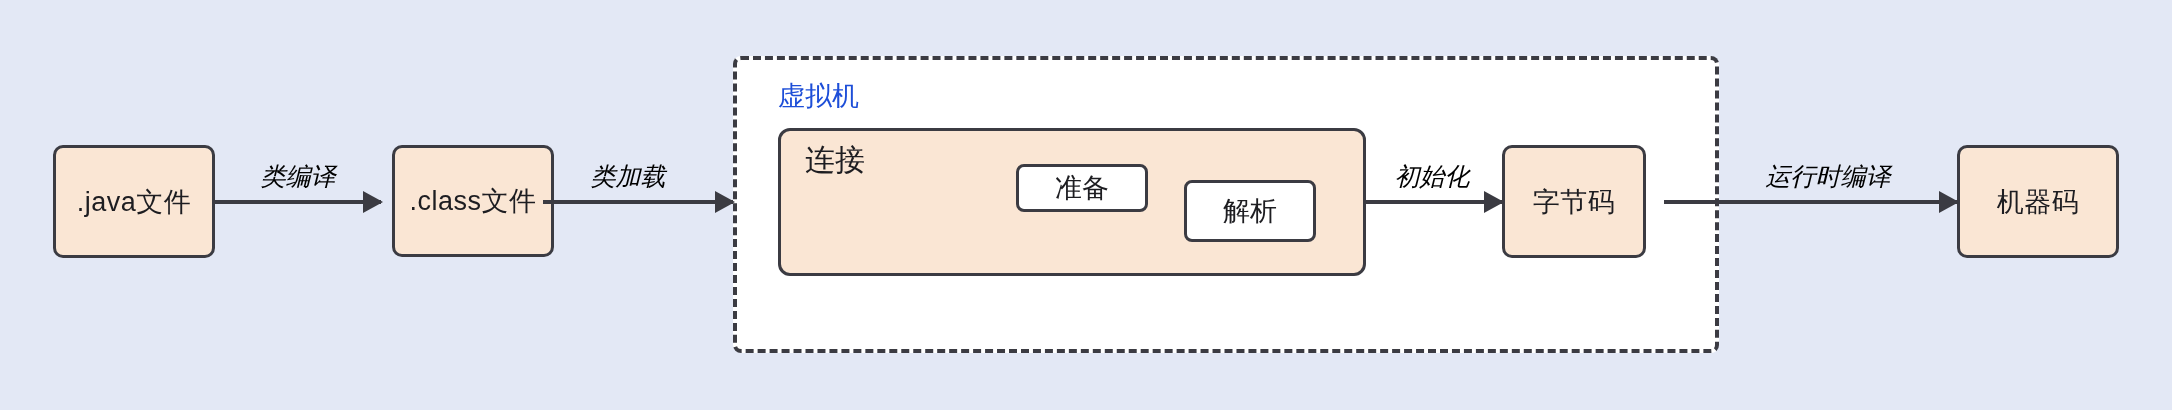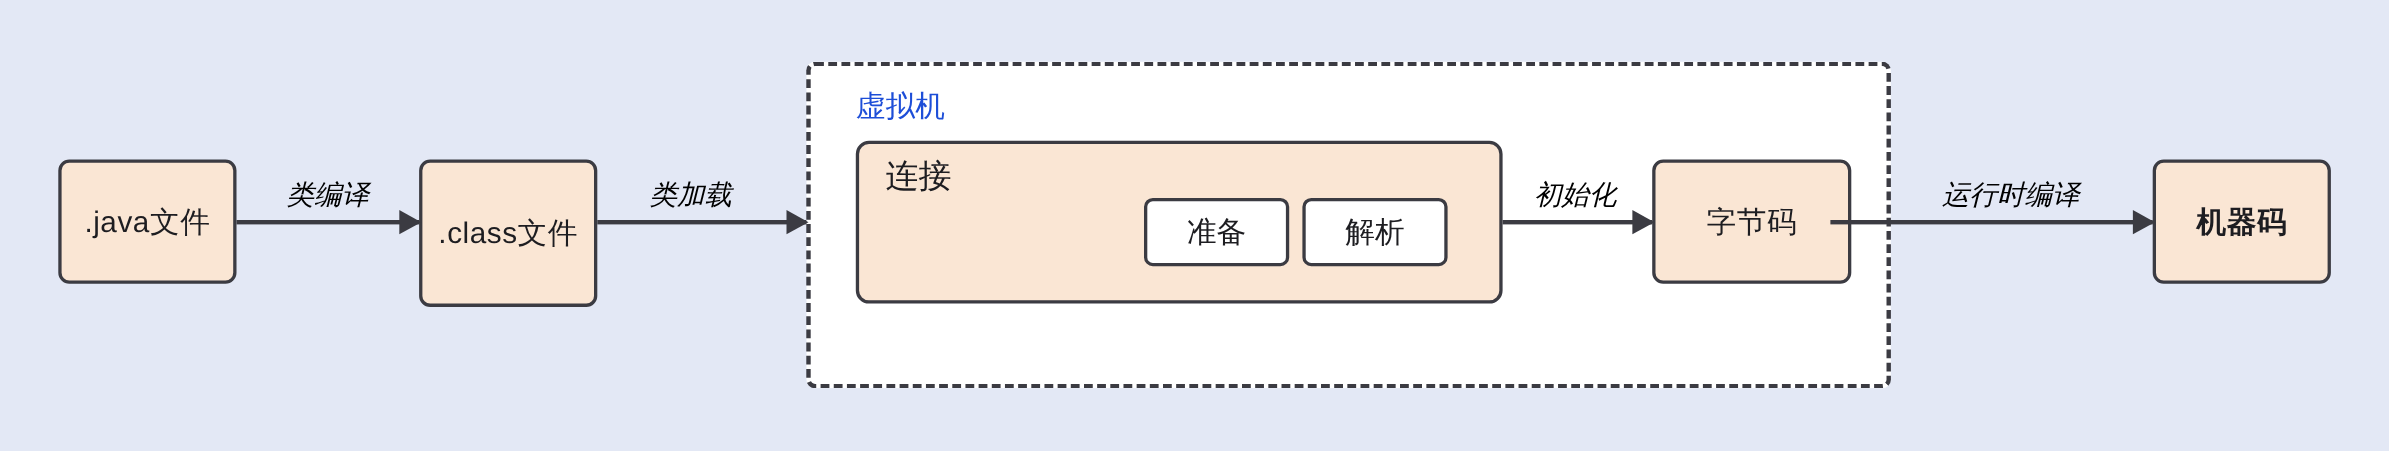--- a/index.html
+++ b/index.html
@@ -112,40 +112,40 @@
 <body>
 
 <div id="canvas">
 
   <div class="vm-box" style="left:733px; top:56px; width:986px; height:297px;"></div>
   <div class="vm-title" style="left:778px; top:78px;">虚拟机</div>
 
   <div class="group-box" style="left:778px; top:128px; width:588px; height:148px;"></div>
   <div class="group-title" style="left:805px; top:140px;">连接</div>
 
-  <div class="subnode" style="left:1016px; top:180px; width:132px; height:62px;margin-left:24px;">
+  <div class="subnode" style="left:1016px; top:164px; width:132px; height:48px;">
     <span class="node-label">准备</span>
   </div>
   <div class="subnode" style="left:1184px; top:180px; width:132px; height:62px;">
     <span class="node-label">解析</span>
   </div>
 
   <div class="node" style="left:53px; top:145px; width:162px; height:113px;">
     <span class="node-label">.java文件</span>
   </div>
 
-  <div class="node" style="left:381px; top:145px; width:162px; height:134px;">
+  <div class="node" style="left:392px; top:145px; width:162px; height:112px;">
     <span class="node-label">.class文件</span>
   </div>
 
-  <div class="node" style="left:1502px; top:145px; width:181px; height:113px;">
+  <div class="node" style="left:1502px; top:145px; width:144px; height:113px;">
     <span class="node-label">字节码</span>
   </div>
 
-  <div class="node" style="left:1957px; top:145px; width:162px; height:113px;font-weight:bold;">
+  <div class="node" style="left:1957px; top:145px; width:162px; height:113px;">
     <span class="node-label">机器码</span>
   </div>
 
   <div class="edge" style="left:215px; top:200px; width:166px;"></div>
   <div class="edge-label" style="left:298px; top:160px;">类编译</div>
 
   <div class="edge" style="left:543px; top:200px; width:190px;"></div>
   <div class="edge-label" style="left:628px; top:160px;">类加载</div>
 
   <div class="edge" style="left:1366px; top:200px; width:136px;"></div>

